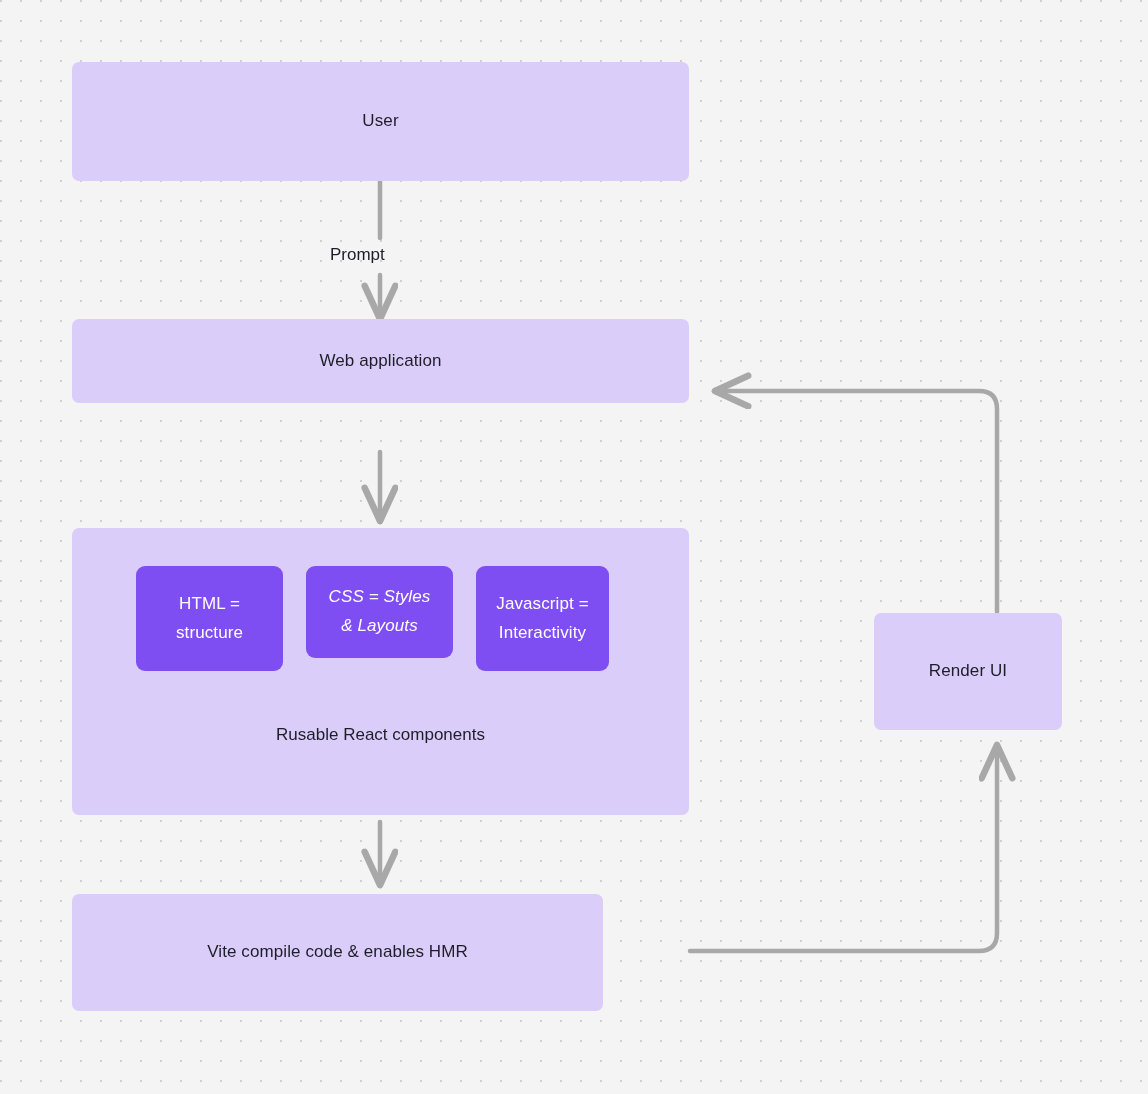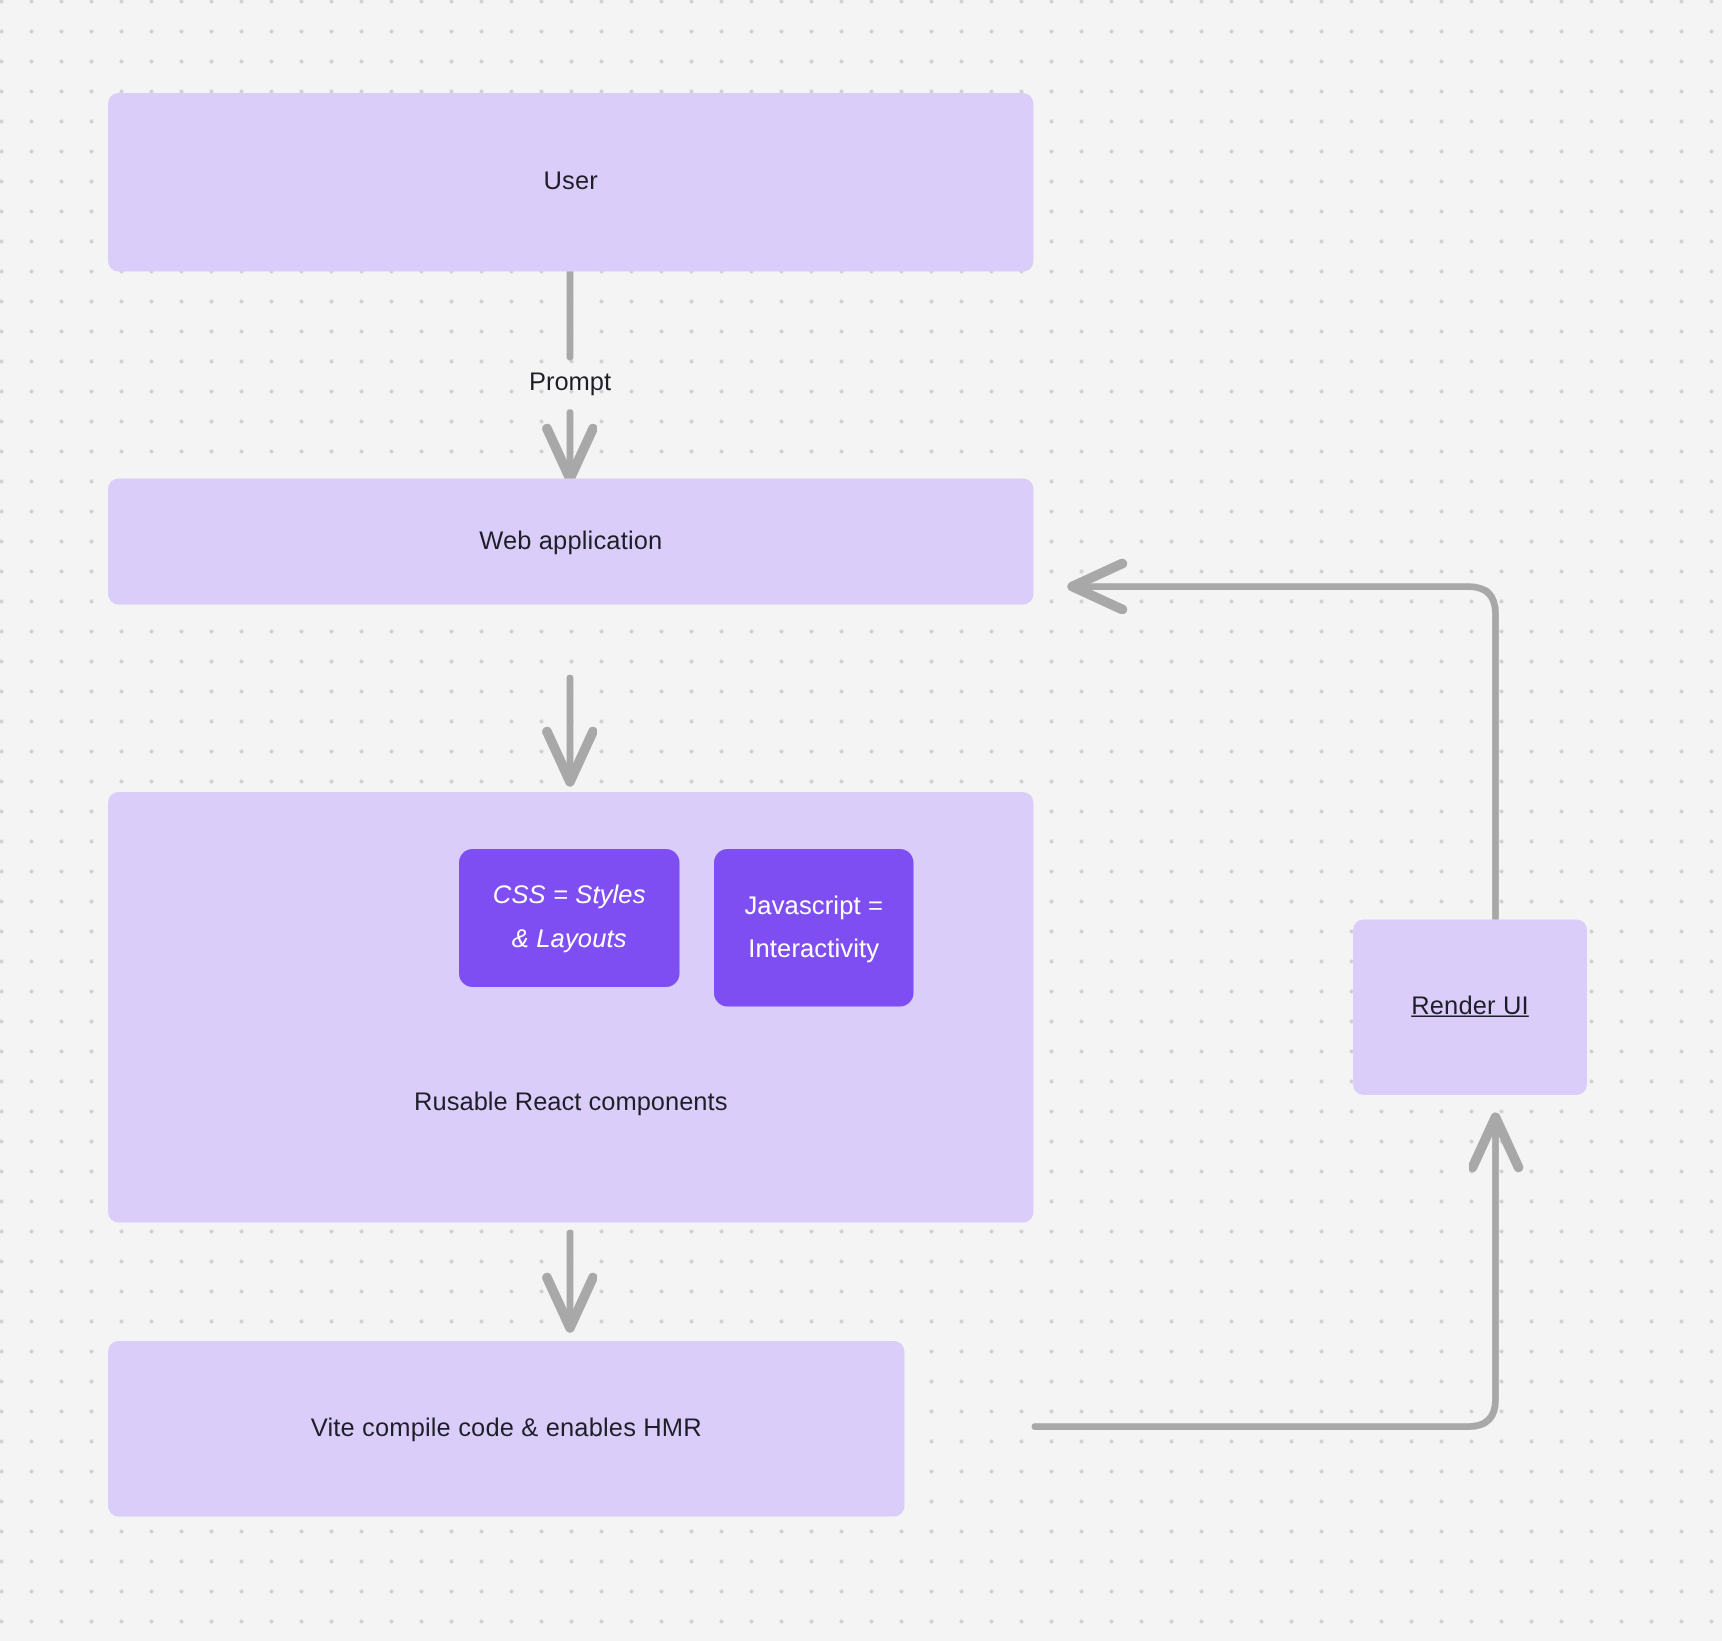--- a/index.html
+++ b/index.html
@@ -61,21 +61,20 @@
     justify-content: center;
     text-align: center;
     color: #1e1e28;
     font-size: 17px;
   }
   .edge-label {
     position: absolute;
     color: #1e1e28;
     font-size: 17px;
     background: transparent;
-    text-align: center;
     white-space: nowrap;
   }
 </style>
 </head>
 <body>
 
 <div id="canvas">
 
   <svg id="edges" viewBox="0 0 1148 1094" width="1148" height="1094" xmlns="http://www.w3.org/2000/svg">
     <defs>
@@ -105,36 +104,40 @@
     <span>Prompt</span>
   </div>
 
   <div class="node node-lavender" style="left:72px; top:319px; width:617px; height:84px;">
     <span class="node-label">Web application</span>
   </div>
 
   <div class="node node-lavender" style="left:72px; top:528px; width:617px; height:287px; display:block;">
   </div>
 
+  <div class="node node-violet" style="left:136px; top:566px; width:147px; height:105px;">
+    <span class="node-label">HTML =
+structure</span>
+  </div>
 
   <div class="node node-violet" style="left:306px; top:566px; width:147px; height:92px;font-style:italic;">
     <span class="node-label">CSS = Styles
 &amp; Layouts</span>
   </div>
 
   <div class="node node-violet" style="left:476px; top:566px; width:133px; height:105px;">
     <span class="node-label">Javascript =
 Interactivity</span>
   </div>
 
   <div class="group-caption" style="left:72px; top:715px; width:617px; height:30px;">
     <span>Rusable React components</span>
   </div>
 
   <div class="node node-lavender" style="left:72px; top:894px; width:531px; height:117px;">
     <span class="node-label">Vite compile code &amp; enables HMR</span>
   </div>
 
-  <div class="node node-lavender" style="left:902px; top:613px; width:156px; height:117px;text-decoration:underline;">
+  <div class="node node-lavender" style="left:874px; top:613px; width:188px; height:117px;">
     <span class="node-label">Render UI</span>
   </div>
 
 </div>
 
 </body></html>

